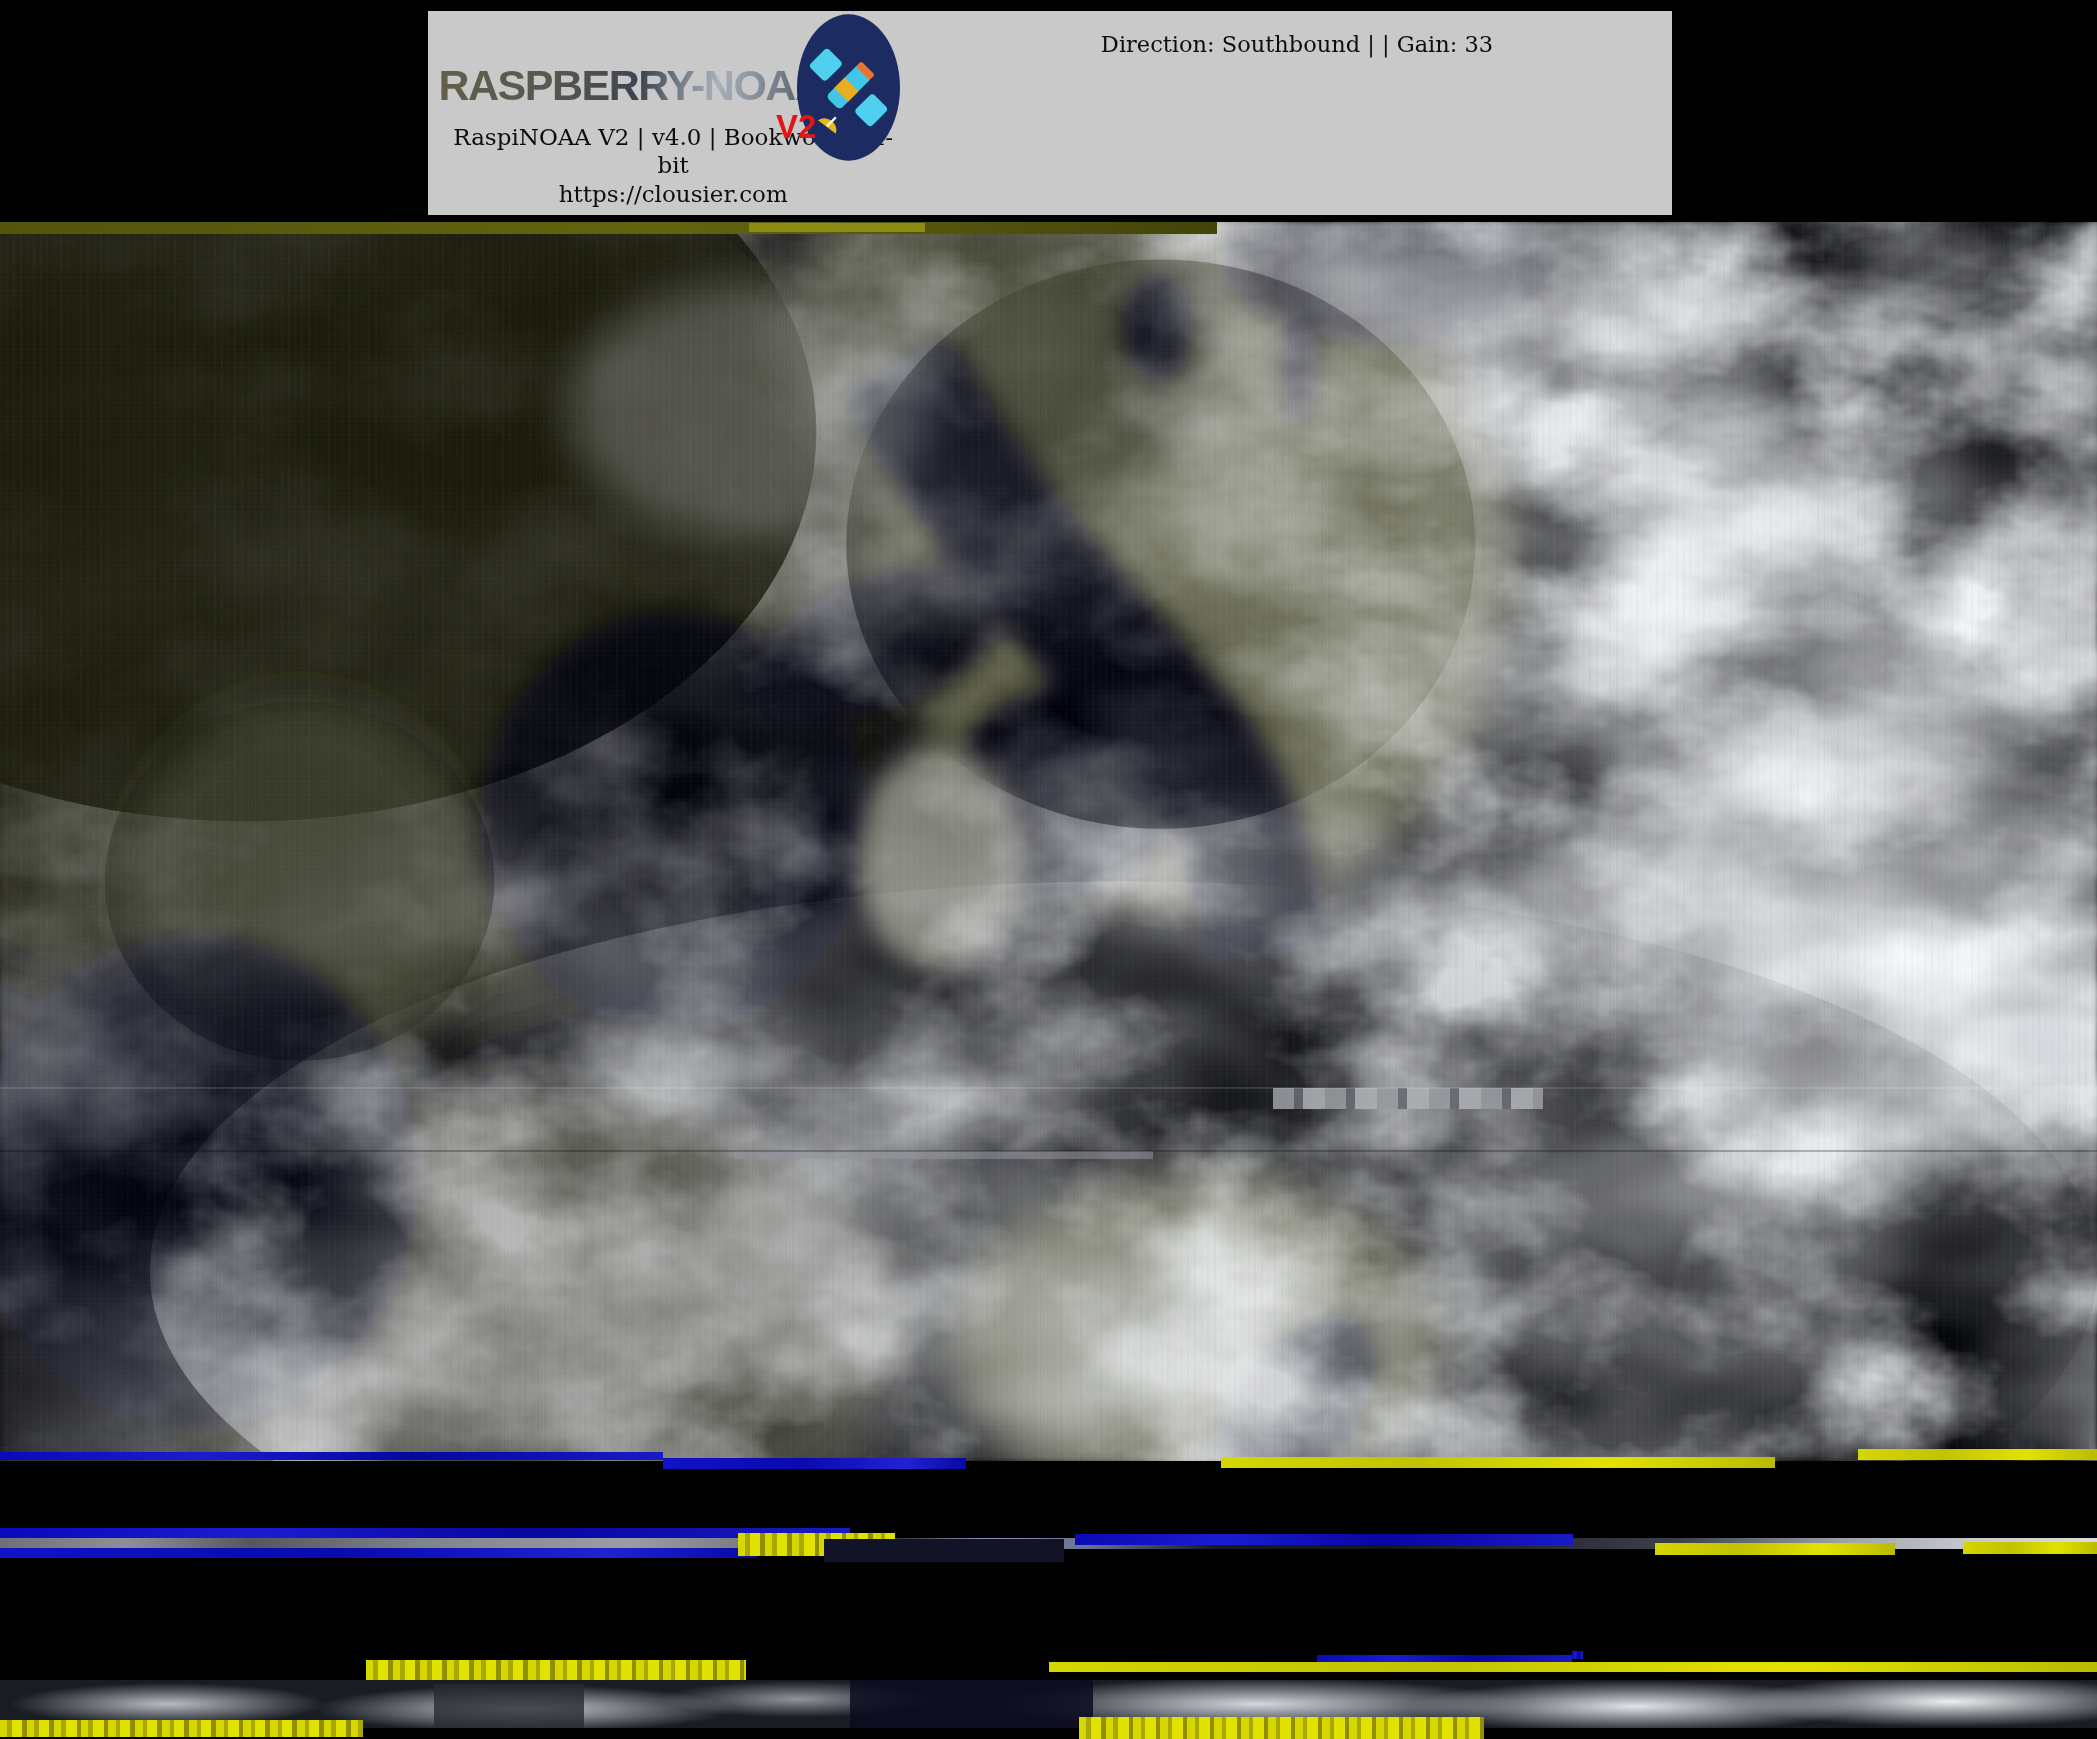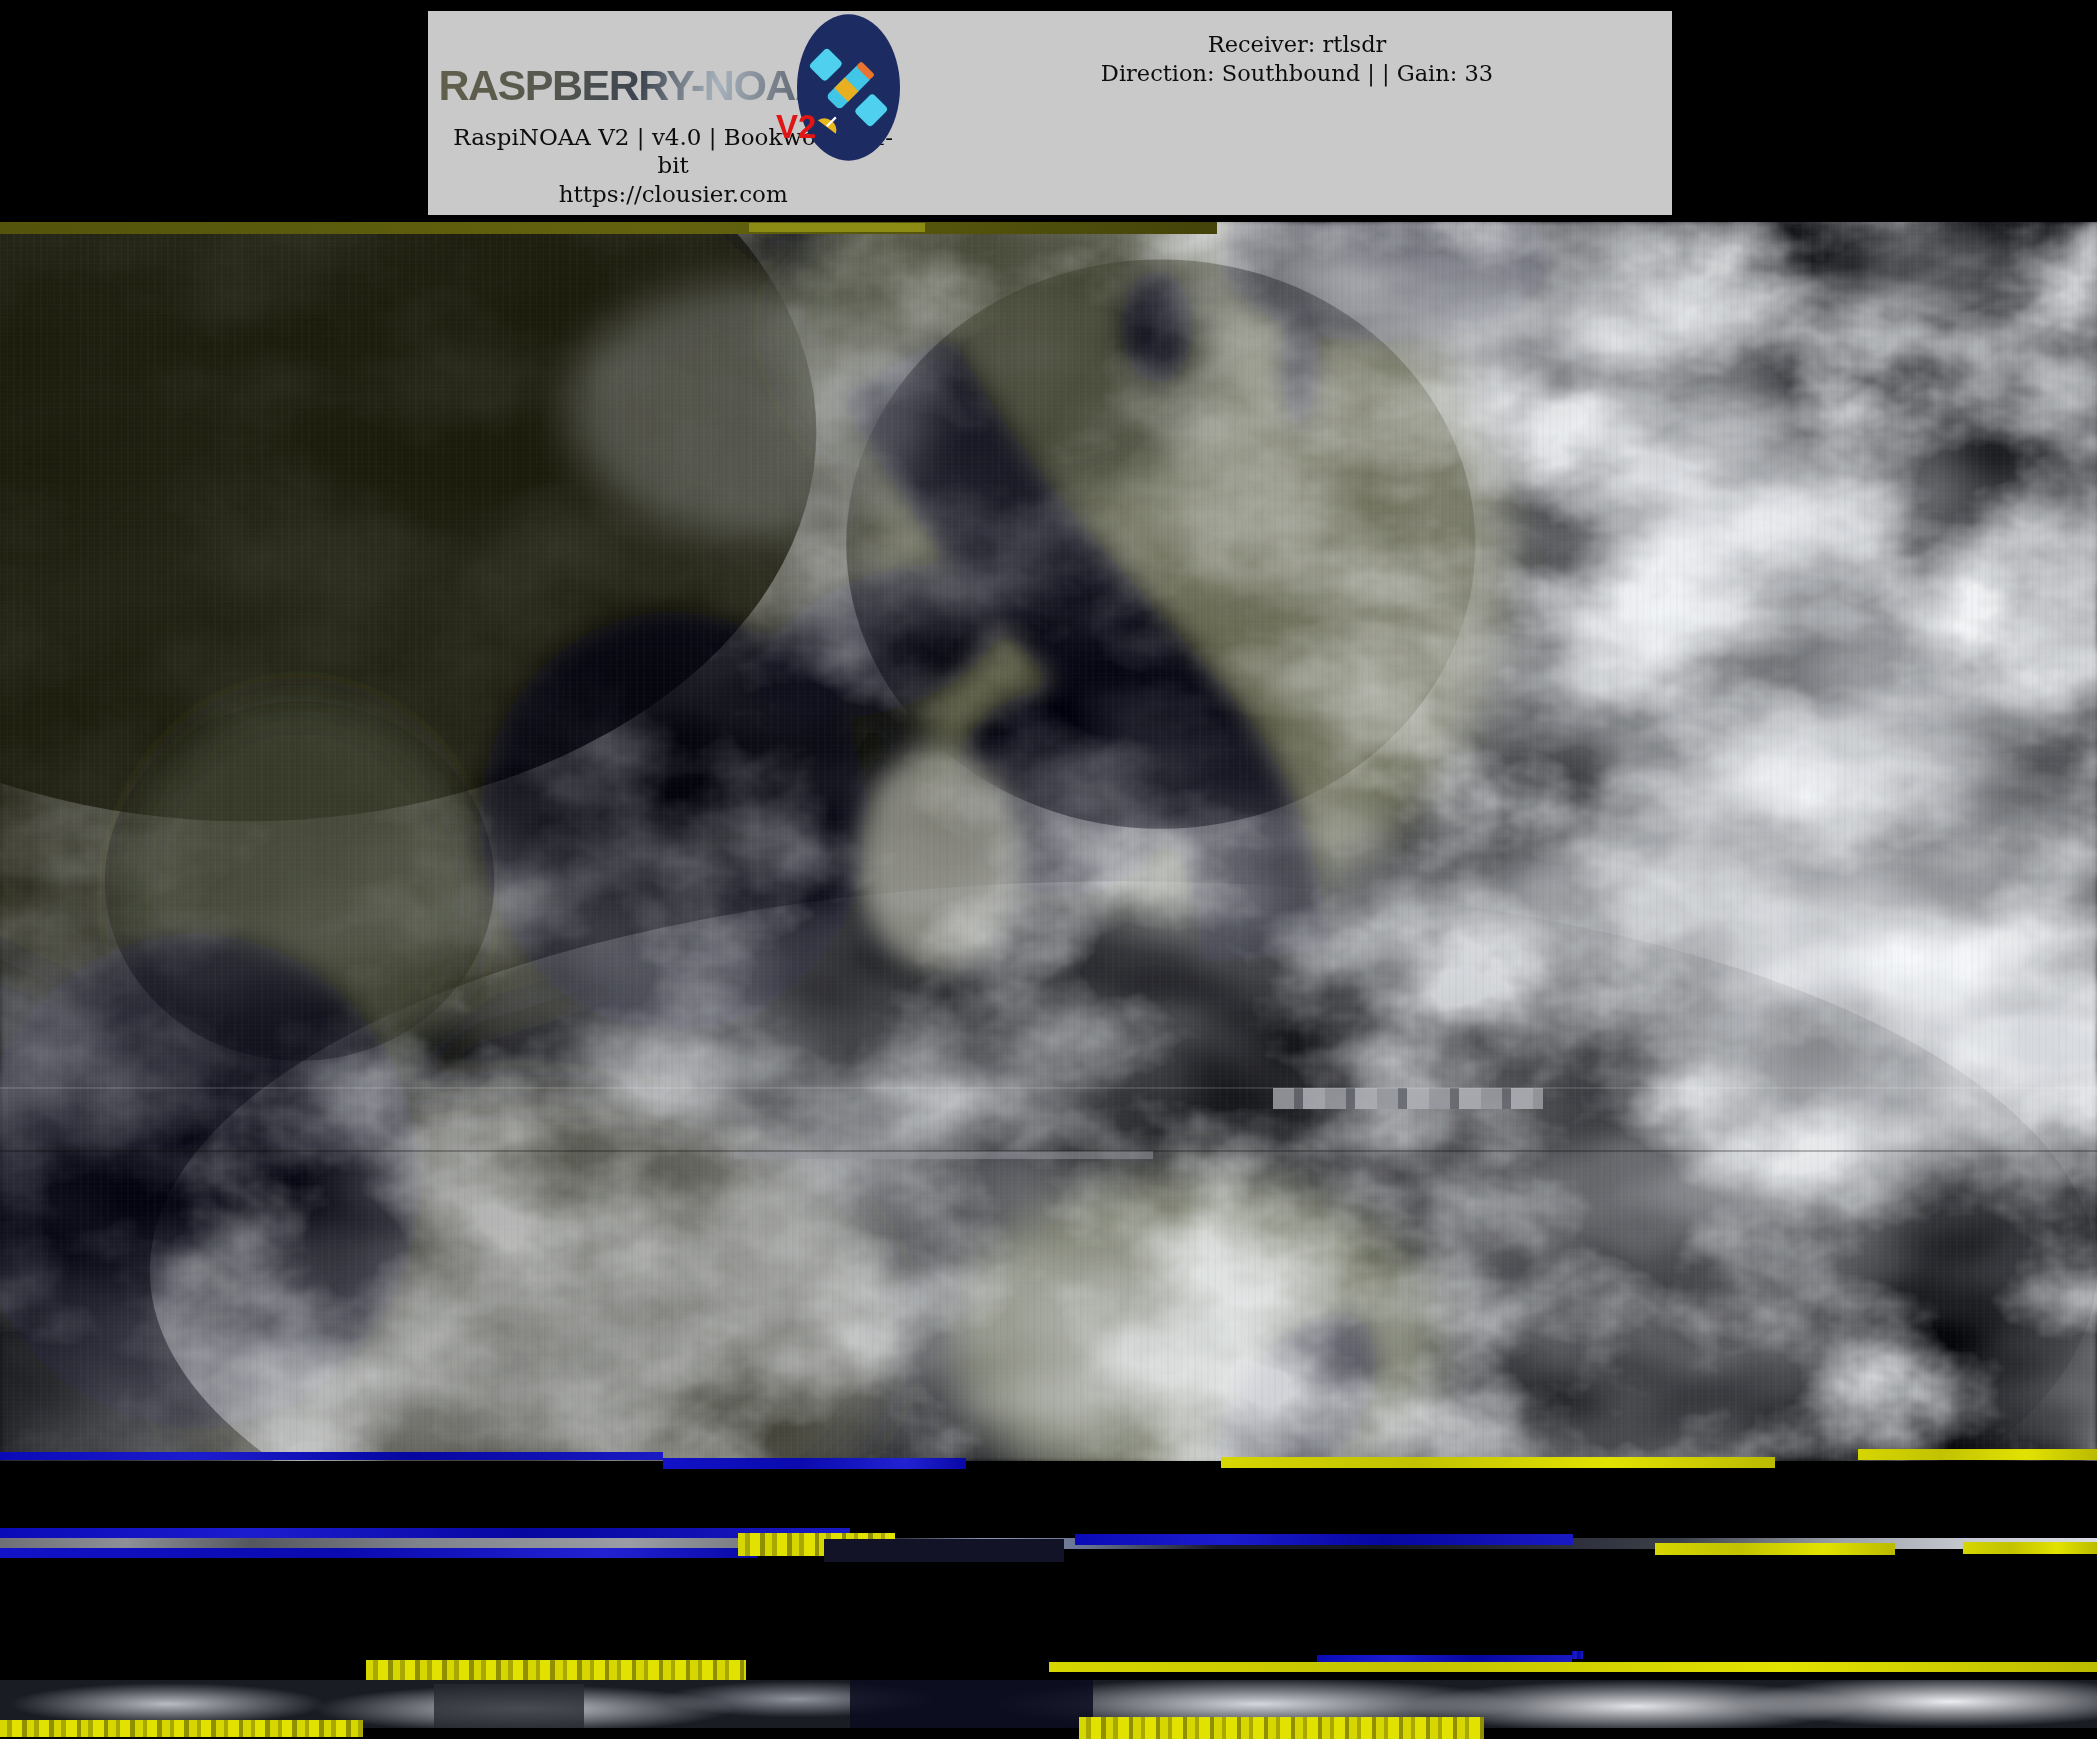--- a/index.html
+++ b/index.html
@@ -90,21 +90,20 @@
           <path d="M28 142 a16 16 0 0 1 24 18 z" fill="#e8b81c"></path>
           <line x1="40" y1="150" x2="52" y2="138" stroke="#ffffff" stroke-width="3"></line>
         </svg>
       </div>
       <div class="hdr-left-text">
         <div>RaspiNOAA V2 | v4.0 | Bookworm 64-bit</div>
         <div>https://clousier.com</div>
       </div>
     </div>
     <div class="hdr-right">
-      <div>Receiver: rtlsdr</div>
       <div>Direction: Southbound | | Gain: 33</div>
     </div>
   </div>
 
   <div class="sat">
     <svg width="2097" height="1239" viewBox="0 0 2800 1654" preserveAspectRatio="none">
       <defs>
         <filter id="fB18" x="-30%" y="-30%" width="160%" height="160%">
             <feGaussianBlur stdDeviation="18"></feGaussianBlur>
           </filter>

